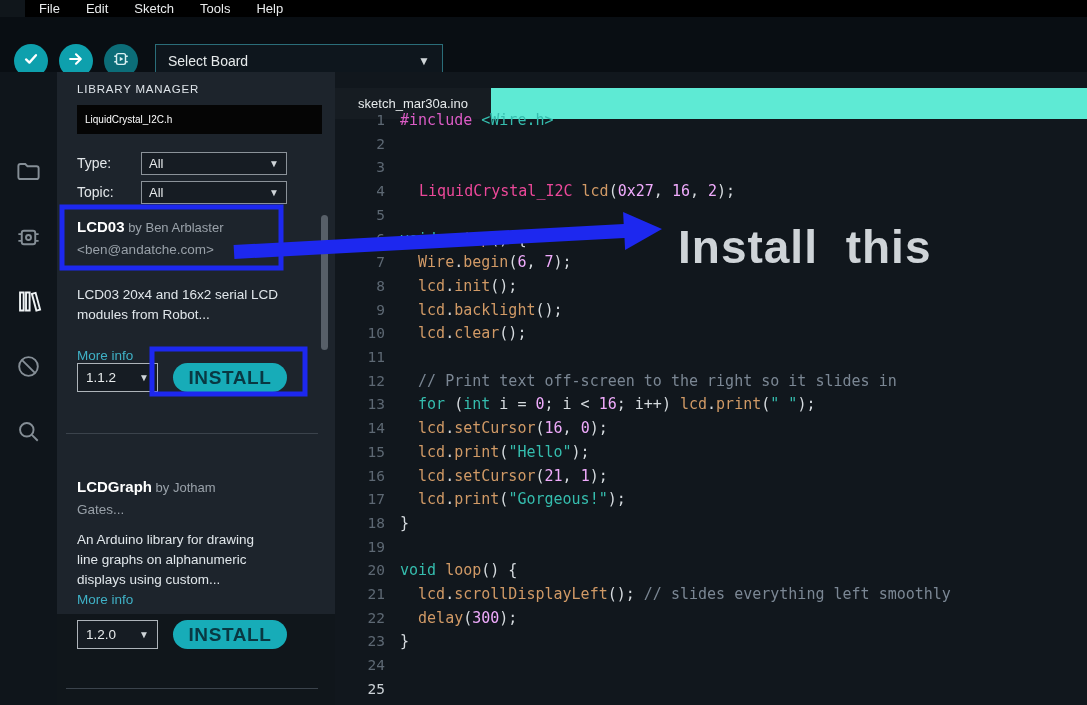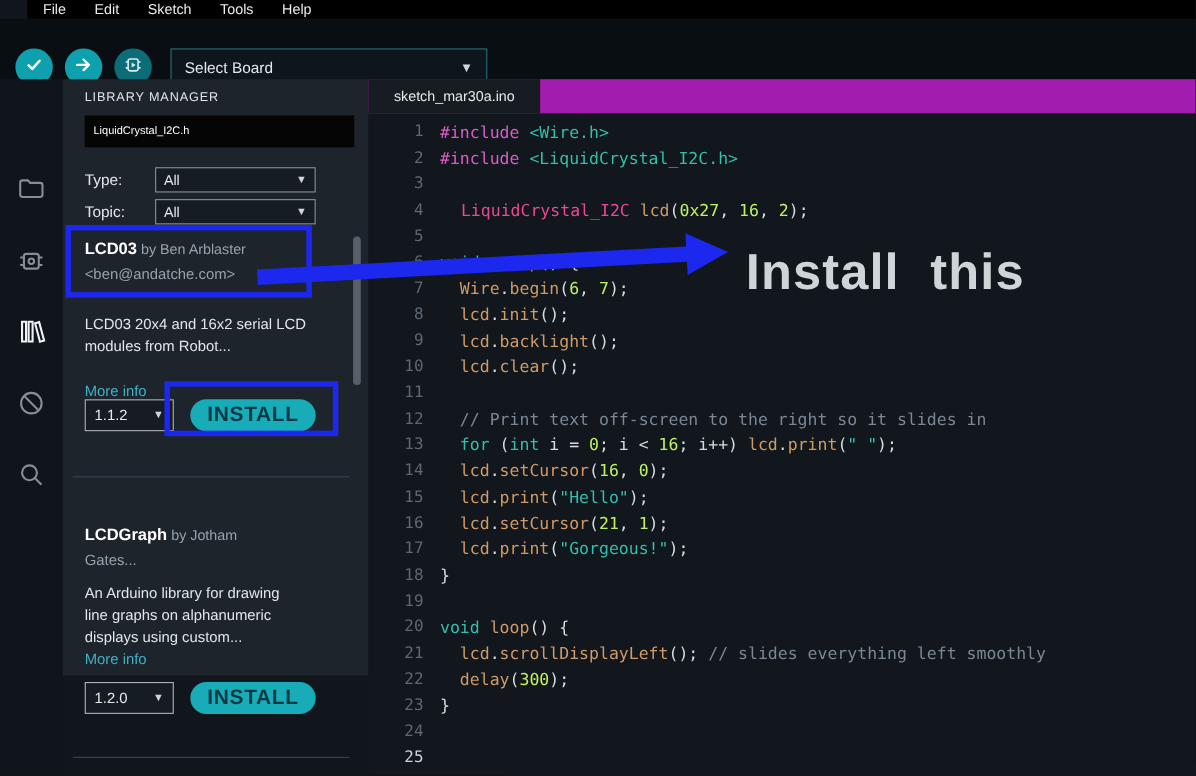--- a/index.html
+++ b/index.html
@@ -54,37 +54,37 @@
   .ver-sel .txt { flex:1; } .ver-sel .chev { font-size:10px; color:#cfd4d8; }
   .install-btn { position:absolute; left:116px; width:114px; height:29px; border-radius:15px;
     background:#17acb8; border:none; color:#093842; font-size:19px; font-weight:bold;
     letter-spacing:0.6px; cursor:pointer; }
   .divider { position:absolute; left:9px; width:252px; height:0; border-top:1px solid #3b434c; }
   .scroll-thumb { position:absolute; left:264px; top:143px; width:7px; height:135px;
     background:#575f68; border-radius:4px; cursor:pointer; }
 
   
   .editor { position:absolute; left:335px; top:72px; width:752px; height:633px; background:#11171d; }
-  .tabbar { position:absolute; left:0; top:0; width:752px; height:31px; background:#a21caf; }
+  .tabbar { position:absolute; left:0; top:16px; width:752px; height:31px; background:#5eead4; }
   .tab { position:absolute; left:0; top:0; width:156px; height:31px; background:#161c22;
     color:#e6eaec; font-size:13px; display:flex; align-items:center; justify-content:center;
     cursor:pointer; }
   .code { position:absolute; left:0; top:31px; width:752px; height:602px; padding-top:6px;
     font-family:"DejaVu Sans Mono", monospace; font-size:15px; line-height:23.7px; cursor:text; }
   .code-row { display:flex; white-space:pre; }
   .ln { width:64px; text-align:right; padding-right:14px; color:#5d6873; font-size:14.5px;
     flex:none; }
   .ln.active { color:#ccd2d7; }
   .lt { padding-left:1px; }
   .tk-pre { color:#db5cc5; }
   .tk-inc { color:#35bdae; }
   .tk-typ { color:#ec4899;margin-left:19px; }
   .tk-kw  { color:#35bdae; }
   .tk-id  { color:#d19a66; }
-  .tk-num { color:#bef264; }
+  .tk-num { color:#f0abfc; }
   .tk-str { color:#35bdae; }
   .tk-com { color:#7b8794; }
   .tk-pln { color:#d6dbdf; }
 
   
   .anno { position:absolute; left:0; top:0; width:1087px; height:705px; pointer-events:none; z-index:50; }
   .callout { position:absolute; left:678px; top:220px; color:#cfd4d8; font-size:46px;
     font-weight:bold; letter-spacing:1px; word-spacing:14px; }
 </style>
 </head>
@@ -215,21 +215,21 @@
 
     <div class="scroll-thumb"></div>
   </div>
 
   <div class="editor">
     <div class="tabbar">
       <div class="tab">sketch_mar30a.ino</div>
     </div>
     <div class="code">
         <div class="code-row"><span class="ln">1</span><span class="lt"><span class="tk-pre">#include</span><span class="tk-pln"> </span><span class="tk-inc">&lt;Wire.h&gt;</span></span></div>
-        <div class="code-row"><span class="ln">2</span><span class="lt"><span class="tk-pre">#include</span><span class="tk-pln"> </span><span class="tk-inc">&lt;LiquidCrystal_I2C.h&gt;</span></span></div>
+        <div class="code-row"><span class="ln">2</span></div>
         <div class="code-row"><span class="ln">3</span><span class="lt"></span></div>
         <div class="code-row"><span class="ln">4</span><span class="lt"><span class="tk-typ">LiquidCrystal_I2C</span><span class="tk-pln"> </span><span class="tk-id">lcd</span><span class="tk-pln">(</span><span class="tk-num">0x27</span><span class="tk-pln">, </span><span class="tk-num">16</span><span class="tk-pln">, </span><span class="tk-num">2</span><span class="tk-pln">);</span></span></div>
         <div class="code-row"><span class="ln">5</span><span class="lt"></span></div>
         <div class="code-row"><span class="ln">6</span><span class="lt"><span class="tk-kw">void</span><span class="tk-pln"> </span><span class="tk-id">setup</span><span class="tk-pln">() {</span></span></div>
         <div class="code-row"><span class="ln">7</span><span class="lt"><span class="tk-pln">  </span><span class="tk-id">Wire</span><span class="tk-pln">.</span><span class="tk-id">begin</span><span class="tk-pln">(</span><span class="tk-num">6</span><span class="tk-pln">, </span><span class="tk-num">7</span><span class="tk-pln">);</span></span></div>
         <div class="code-row"><span class="ln">8</span><span class="lt"><span class="tk-pln">  </span><span class="tk-id">lcd</span><span class="tk-pln">.</span><span class="tk-id">init</span><span class="tk-pln">();</span></span></div>
         <div class="code-row"><span class="ln">9</span><span class="lt"><span class="tk-pln">  </span><span class="tk-id">lcd</span><span class="tk-pln">.</span><span class="tk-id">backlight</span><span class="tk-pln">();</span></span></div>
         <div class="code-row"><span class="ln">10</span><span class="lt"><span class="tk-pln">  </span><span class="tk-id">lcd</span><span class="tk-pln">.</span><span class="tk-id">clear</span><span class="tk-pln">();</span></span></div>
         <div class="code-row"><span class="ln">11</span><span class="lt"></span></div>
         <div class="code-row"><span class="ln">12</span><span class="lt"><span class="tk-pln">  </span><span class="tk-com">// Print text off-screen to the right so it slides in</span></span></div>

